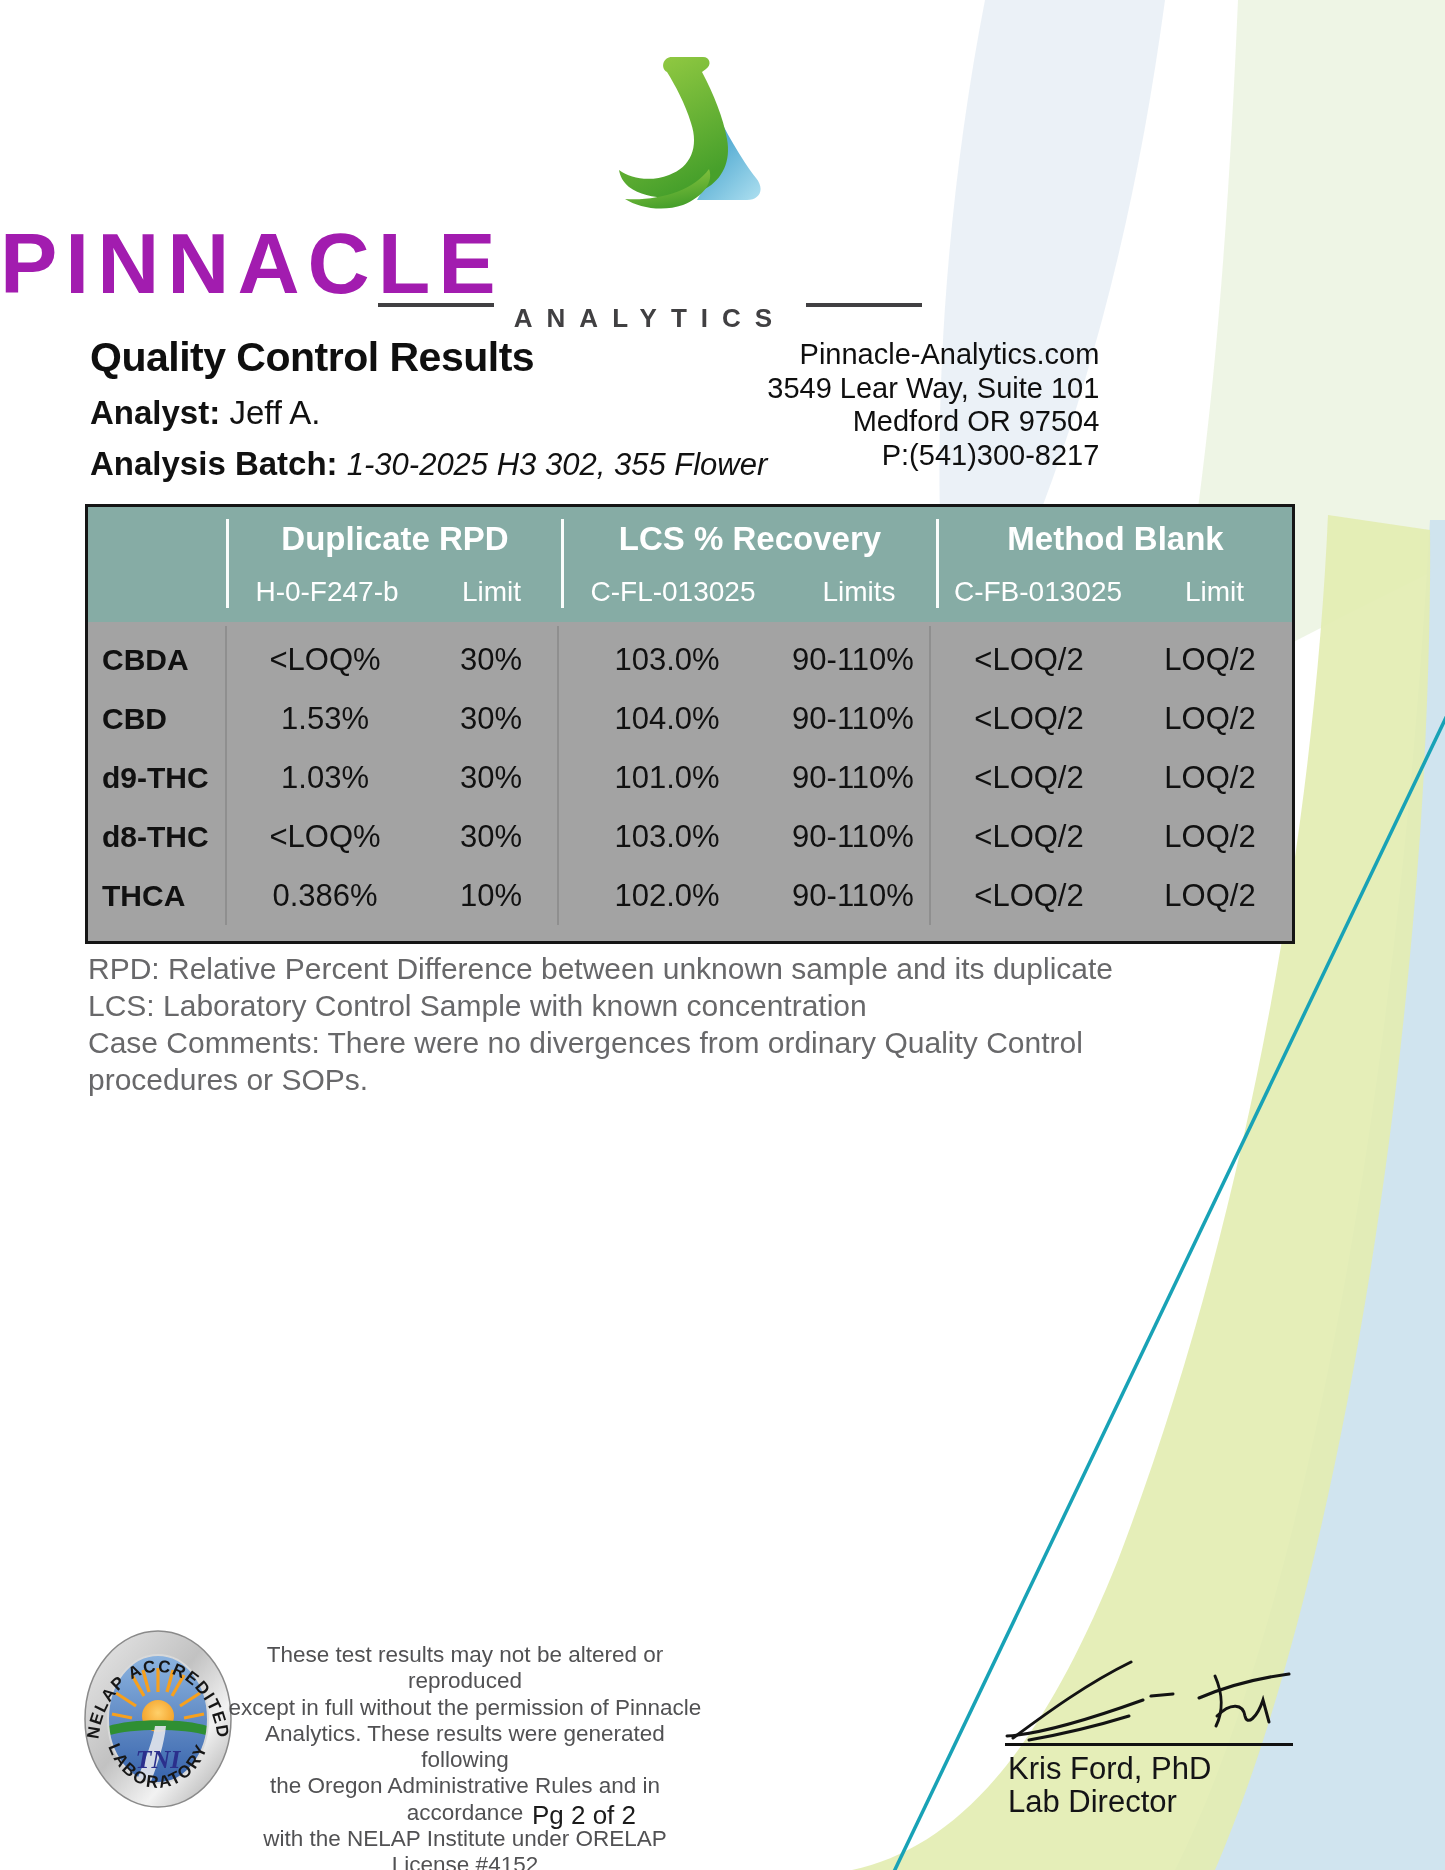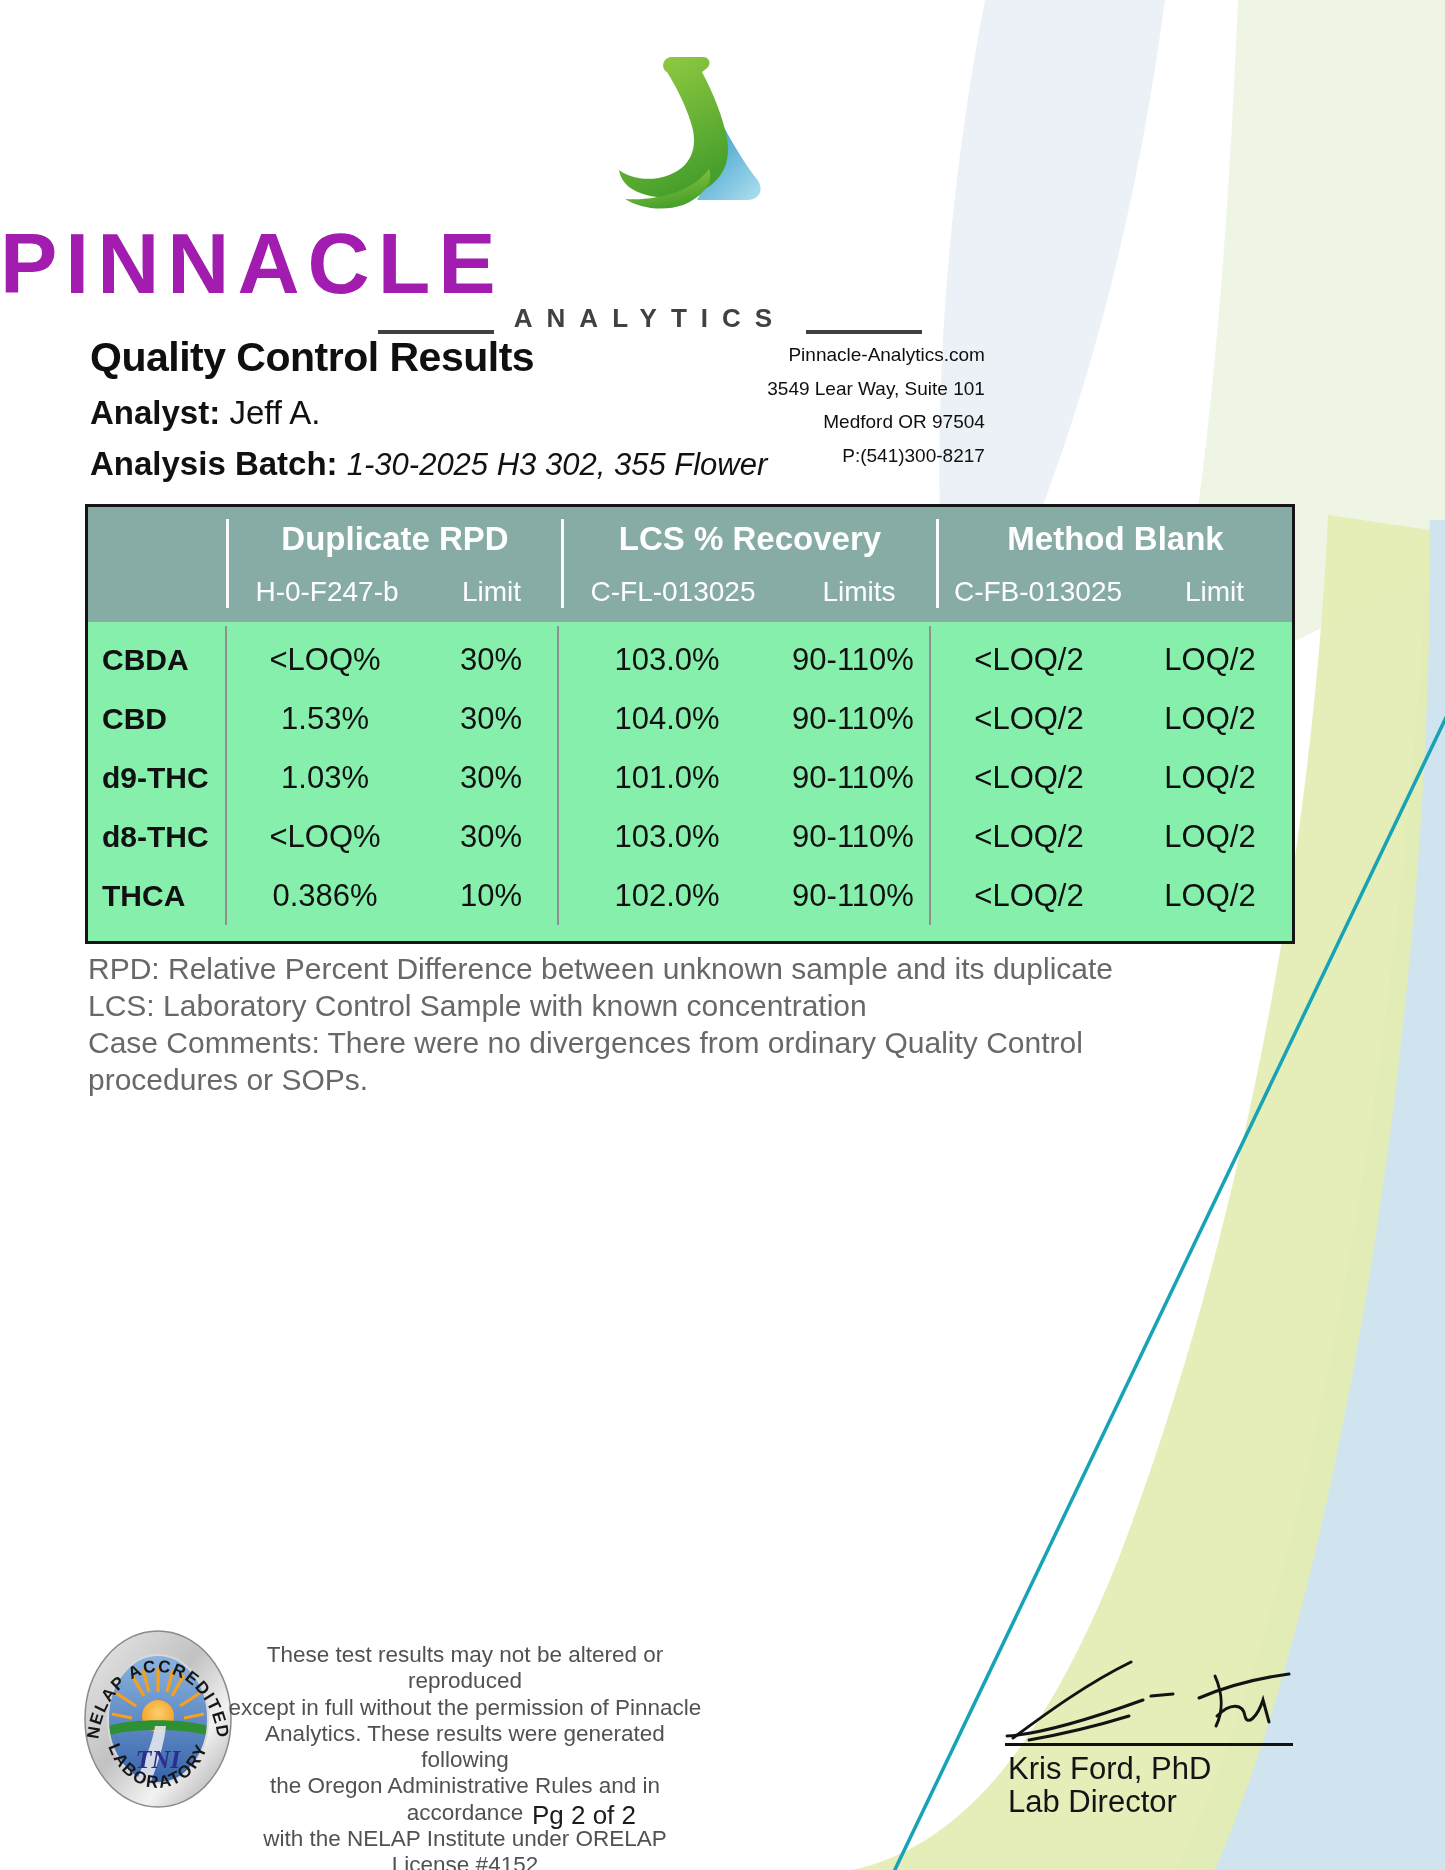--- a/index.html
+++ b/index.html
@@ -12,40 +12,40 @@
   .content { position:absolute; inset:0; z-index:1; }
 
   
   .flask-svg { position:absolute; left:617px; top:55px; width:150px; height:162px; }
   .brand {
     position:absolute; left:0; top:220px; width:1300px; text-align:left;
     font-size:86px; font-weight:bold; letter-spacing:8px; color:#a21caf; line-height:1;
   }
   .tagline-row {
     position:absolute; left:0; top:303px; width:1300px;
-    display:flex; align-items:flex-end; justify-content:center; gap:20px;
+    display:flex; align-items:flex-start; justify-content:center; gap:20px;
   }
   .tagline-rule { width:116px; height:4px; background:#414042; }
   .tagline {
     font-size:26px; font-weight:bold; letter-spacing:14px; color:#414042;
   }
 
   
   .header { position:absolute; left:90px; top:334px; width:1205px; display:flex; justify-content:flex-start; }
   .page-title { font-size:41px; font-weight:bold; letter-spacing:-0.5px; color:#0f0f0f; }
   .meta-line { margin-top:13px; font-size:33px; }
   .meta-label { font-weight:bold; }
   .meta-value { font-weight:normal; }
   .batch-value { font-style:italic; font-size:31px; }
-  .contact { text-align:right; font-size:19px; line-height:33.5px; color:#0f0f0f; padding-top:4px; }
+  .contact { text-align:right; font-size:29px; line-height:33.5px; color:#0f0f0f; padding-top:4px; }
 
   
   .qc-table {
     position:absolute; left:85px; top:504px; width:1210px;
-    border:3px solid #151515; background:#86efac;
+    border:3px solid #151515; background:#a3a3a3;
   }
   .thead { background:#86aca5; display:flex; padding:12px 0 14px 0; color:#fff; }
   .th-corner { width:138px; }
   .th-group { border-left:3px solid #fbfdfc; }
   .th-group.g1 { width:335px; }
   .th-group.g2 { width:375px; }
   .th-group.g3 { flex:1; }
   .gt { text-align:center; font-size:33px; font-weight:bold; line-height:40px; }
   .subs { display:flex; margin-top:16px; font-size:28px; line-height:33px; }
   .subs span { display:block; text-align:center; }

